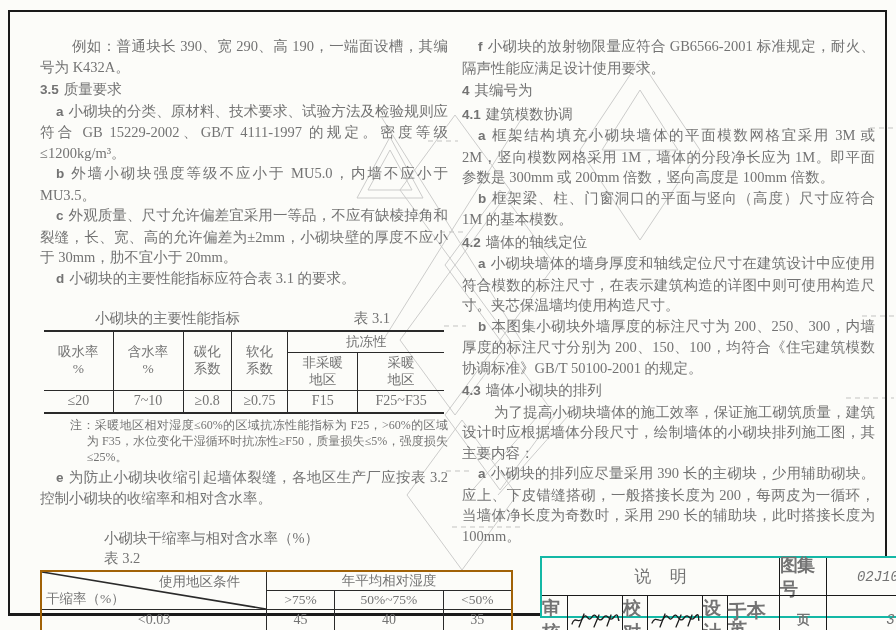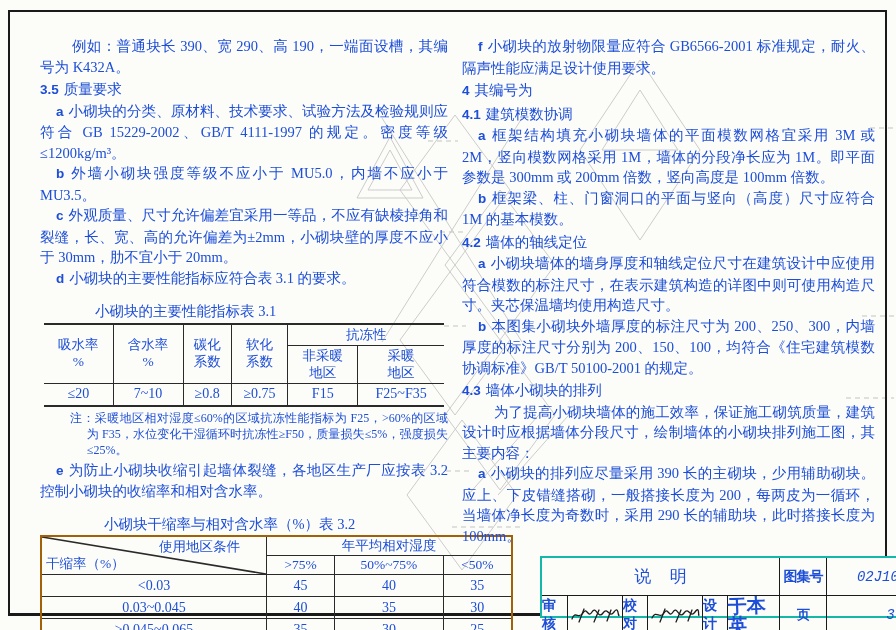--- a/index.html
+++ b/index.html
@@ -1,28 +1,28 @@
 <!DOCTYPE html>
 <html><head>
 <meta charset="utf-8">
 <style>
   html,body{margin:0;padding:0;background:#ffffff;}
   .page{position:relative;width:896px;height:630px;background:#fcfcf9;overflow:hidden;
-        font-family:"Liberation Serif","DejaVu Serif",serif;color:#1d4ed8;}
+        font-family:"Liberation Serif","DejaVu Serif",serif;color:#737373;}
   .frame{position:absolute;left:8px;top:10px;width:879px;height:606px;box-sizing:border-box;
          border:2px solid #1a1a1a;border-bottom-width:3px;}
   .wm{position:absolute;left:0;top:0;z-index:0;}
   .col{position:absolute;top:36px;z-index:2;font-size:14.5px;line-height:20.5px;text-align:justify;}
   .col.left{left:40px;width:408px;}
   .col.right{left:462px;width:413px;}
   .para{margin:0;text-indent:1.1em;}
   .para.ind2{text-indent:2.2em;}
   .para.head{text-indent:0;margin-top:2px;}
   .mk{font-family:"Liberation Sans","DejaVu Sans",sans-serif;font-weight:bold;font-size:13.5px;margin-right:5px;}
-  .tcap{display:flex;justify-content:flex-start;padding:0 58px 0 55px;margin-top:12px;}
+  .tcap{display:flex;justify-content:space-between;padding:0 58px 0 55px;margin-top:19px;}
   .tcap .tlabel{white-space:nowrap;}
   
   .t31{border-collapse:collapse;width:400px;margin:1px 0 0 4px;text-align:center;
        font-size:13.5px;line-height:16.5px;border-top:2px solid #2a2a2a;border-bottom:2px solid #2a2a2a;}
   .t31 td{border-left:1px solid #2a2a2a;padding:2px 1px;white-space:pre-line;}
   .t31 td.nbl{border-left:none;}
   .t31 td.group{border-bottom:1px solid #2a2a2a;}
   .t31 tr.vals td{border-top:1.5px solid #2a2a2a;font-size:14px;padding:2px 1px;}
   .note{font-size:12px;line-height:16px;margin:3px 0 2px 30px;padding-left:1.4em;text-indent:-1.4em;text-align:justify;}
   
@@ -34,21 +34,21 @@
   .diagcell .dtop{position:absolute;right:26px;top:2px;font-size:13.5px;}
   .diagcell .dbot{position:absolute;left:4px;bottom:2px;font-size:13.5px;}
   .t32 .w1{width:56px;} .t32 .w2{width:92px;} .t32 .w3{width:56px;}
   .t32 tr.data td{height:19px;font-size:14px;}
   
   .tblock{position:absolute;left:540px;top:556px;width:416px;height:62px;z-index:3;box-sizing:border-box;
           border:2px solid #14b8a6;background:#fcfcf9;display:grid;
           grid-template-columns:25px 55px 25px 55px 25px 52px 47px 1fr;grid-template-rows:37px 1fr;}
   .tblock div{display:flex;align-items:center;justify-content:center;box-sizing:border-box;overflow:visible;}
   .tb-title{grid-column:1/7;grid-row:1;font-size:17px;letter-spacing:1.1em;text-indent:1.1em;}
-  .tb-lab{font-family:"Liberation Serif",serif;font-weight:bold;font-size:14px;letter-spacing:-1px;}
+  .tb-lab{font-family:"Liberation Serif",serif;font-weight:bold;font-size:18px;letter-spacing:-1px;}
   .bl{border-left:1.5px solid #1a1a1a;} .bt{border-top:1.5px solid #1a1a1a;}
   .tb-num{font-family:"Liberation Mono","DejaVu Sans Mono",monospace;font-size:14px;font-style:italic;}
   .sigtext{font-weight:bold;font-size:19px;transform:rotate(-2deg);line-height:1;}
 </style>
 </head>
 <body>
 
 <div class="page">
 
   <svg class="wm" width="896" height="630" stroke="#cccccb" stroke-width="1" fill="none">
@@ -119,21 +119,21 @@
           <td>F15</td>
           <td>F25~F35</td>
         </tr>
       </tbody>
     </table>
 
     <div class="note">注：采暖地区相对湿度≤60%的区域抗冻性能指标为 F25，&gt;60%的区域为 F35，水位变化干湿循环时抗冻性≥F50，质量损失≤5%，强度损失≤25%。</div>
 
     <p class="para"><b class="mk">e</b><span>为防止小砌块收缩引起墙体裂缝，各地区生产厂应按表 3.2 控制小砌块的收缩率和相对含水率。</span></p>
 
-    <div class="tcap" style="padding:0 48px 0 64px;">
+    <div class="tcap" style="padding:0 48px 0 64px;flex-direction:column;">
       <span>小砌块干缩率与相对含水率（%）</span>
       <span class="tlabel">表 3.2</span>
     </div>
 
     <table class="t32">
       <tbody>
         <tr>
           <td class="diagcell" rowspan="2">
             <svg viewBox="0 0 100 100" preserveAspectRatio="none">
                 <line x1="0" y1="0" x2="100" y2="100" stroke="#2a2a2a" stroke-width="1.6" vector-effect="non-scaling-stroke"></line>

